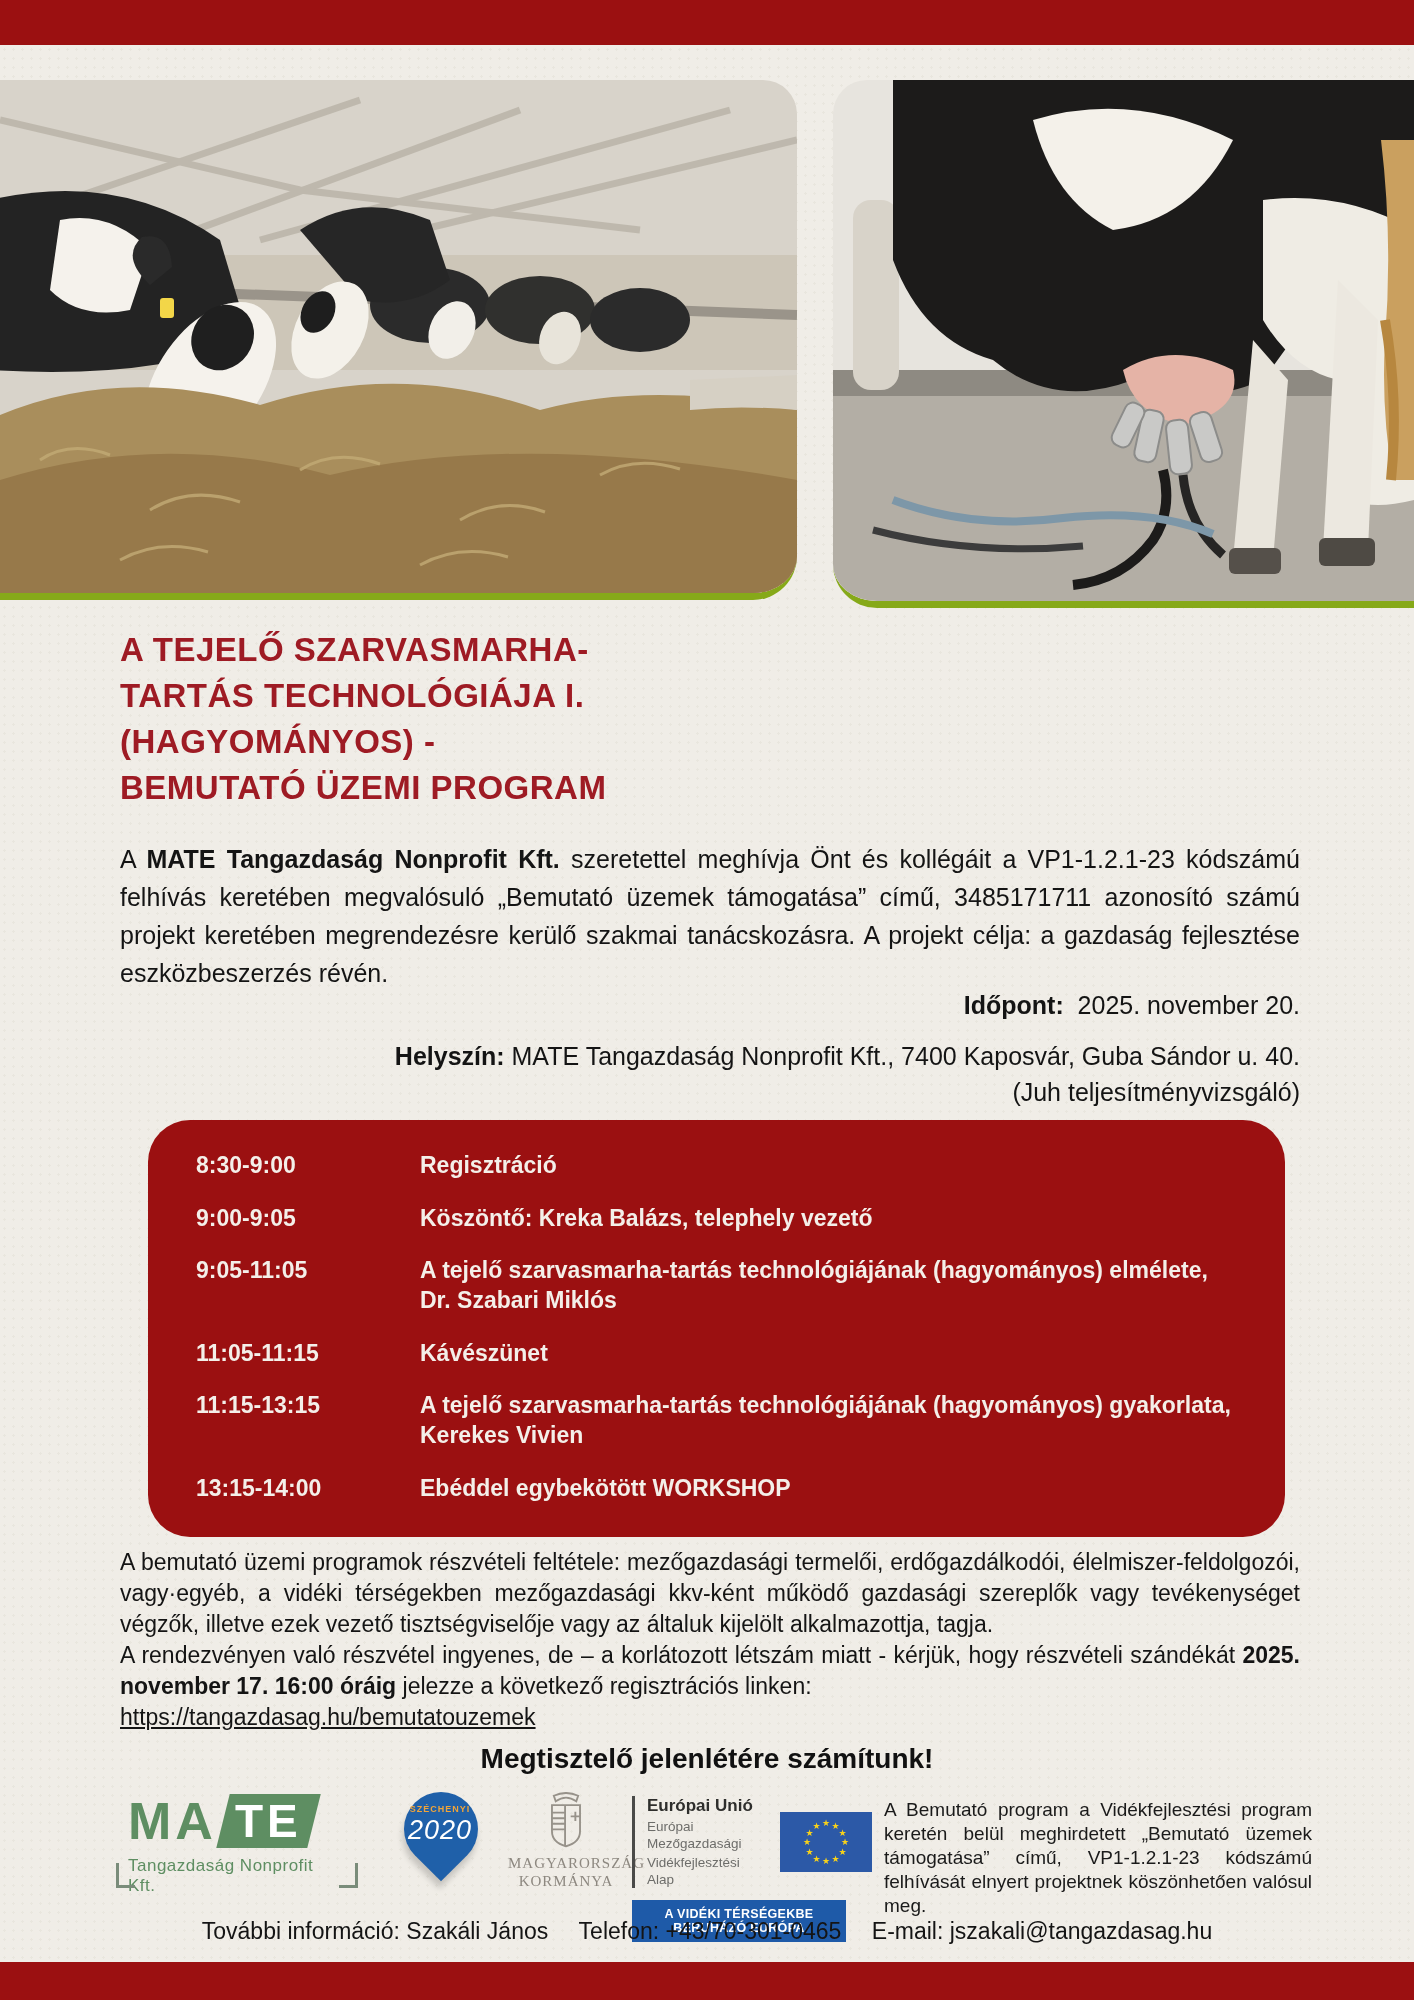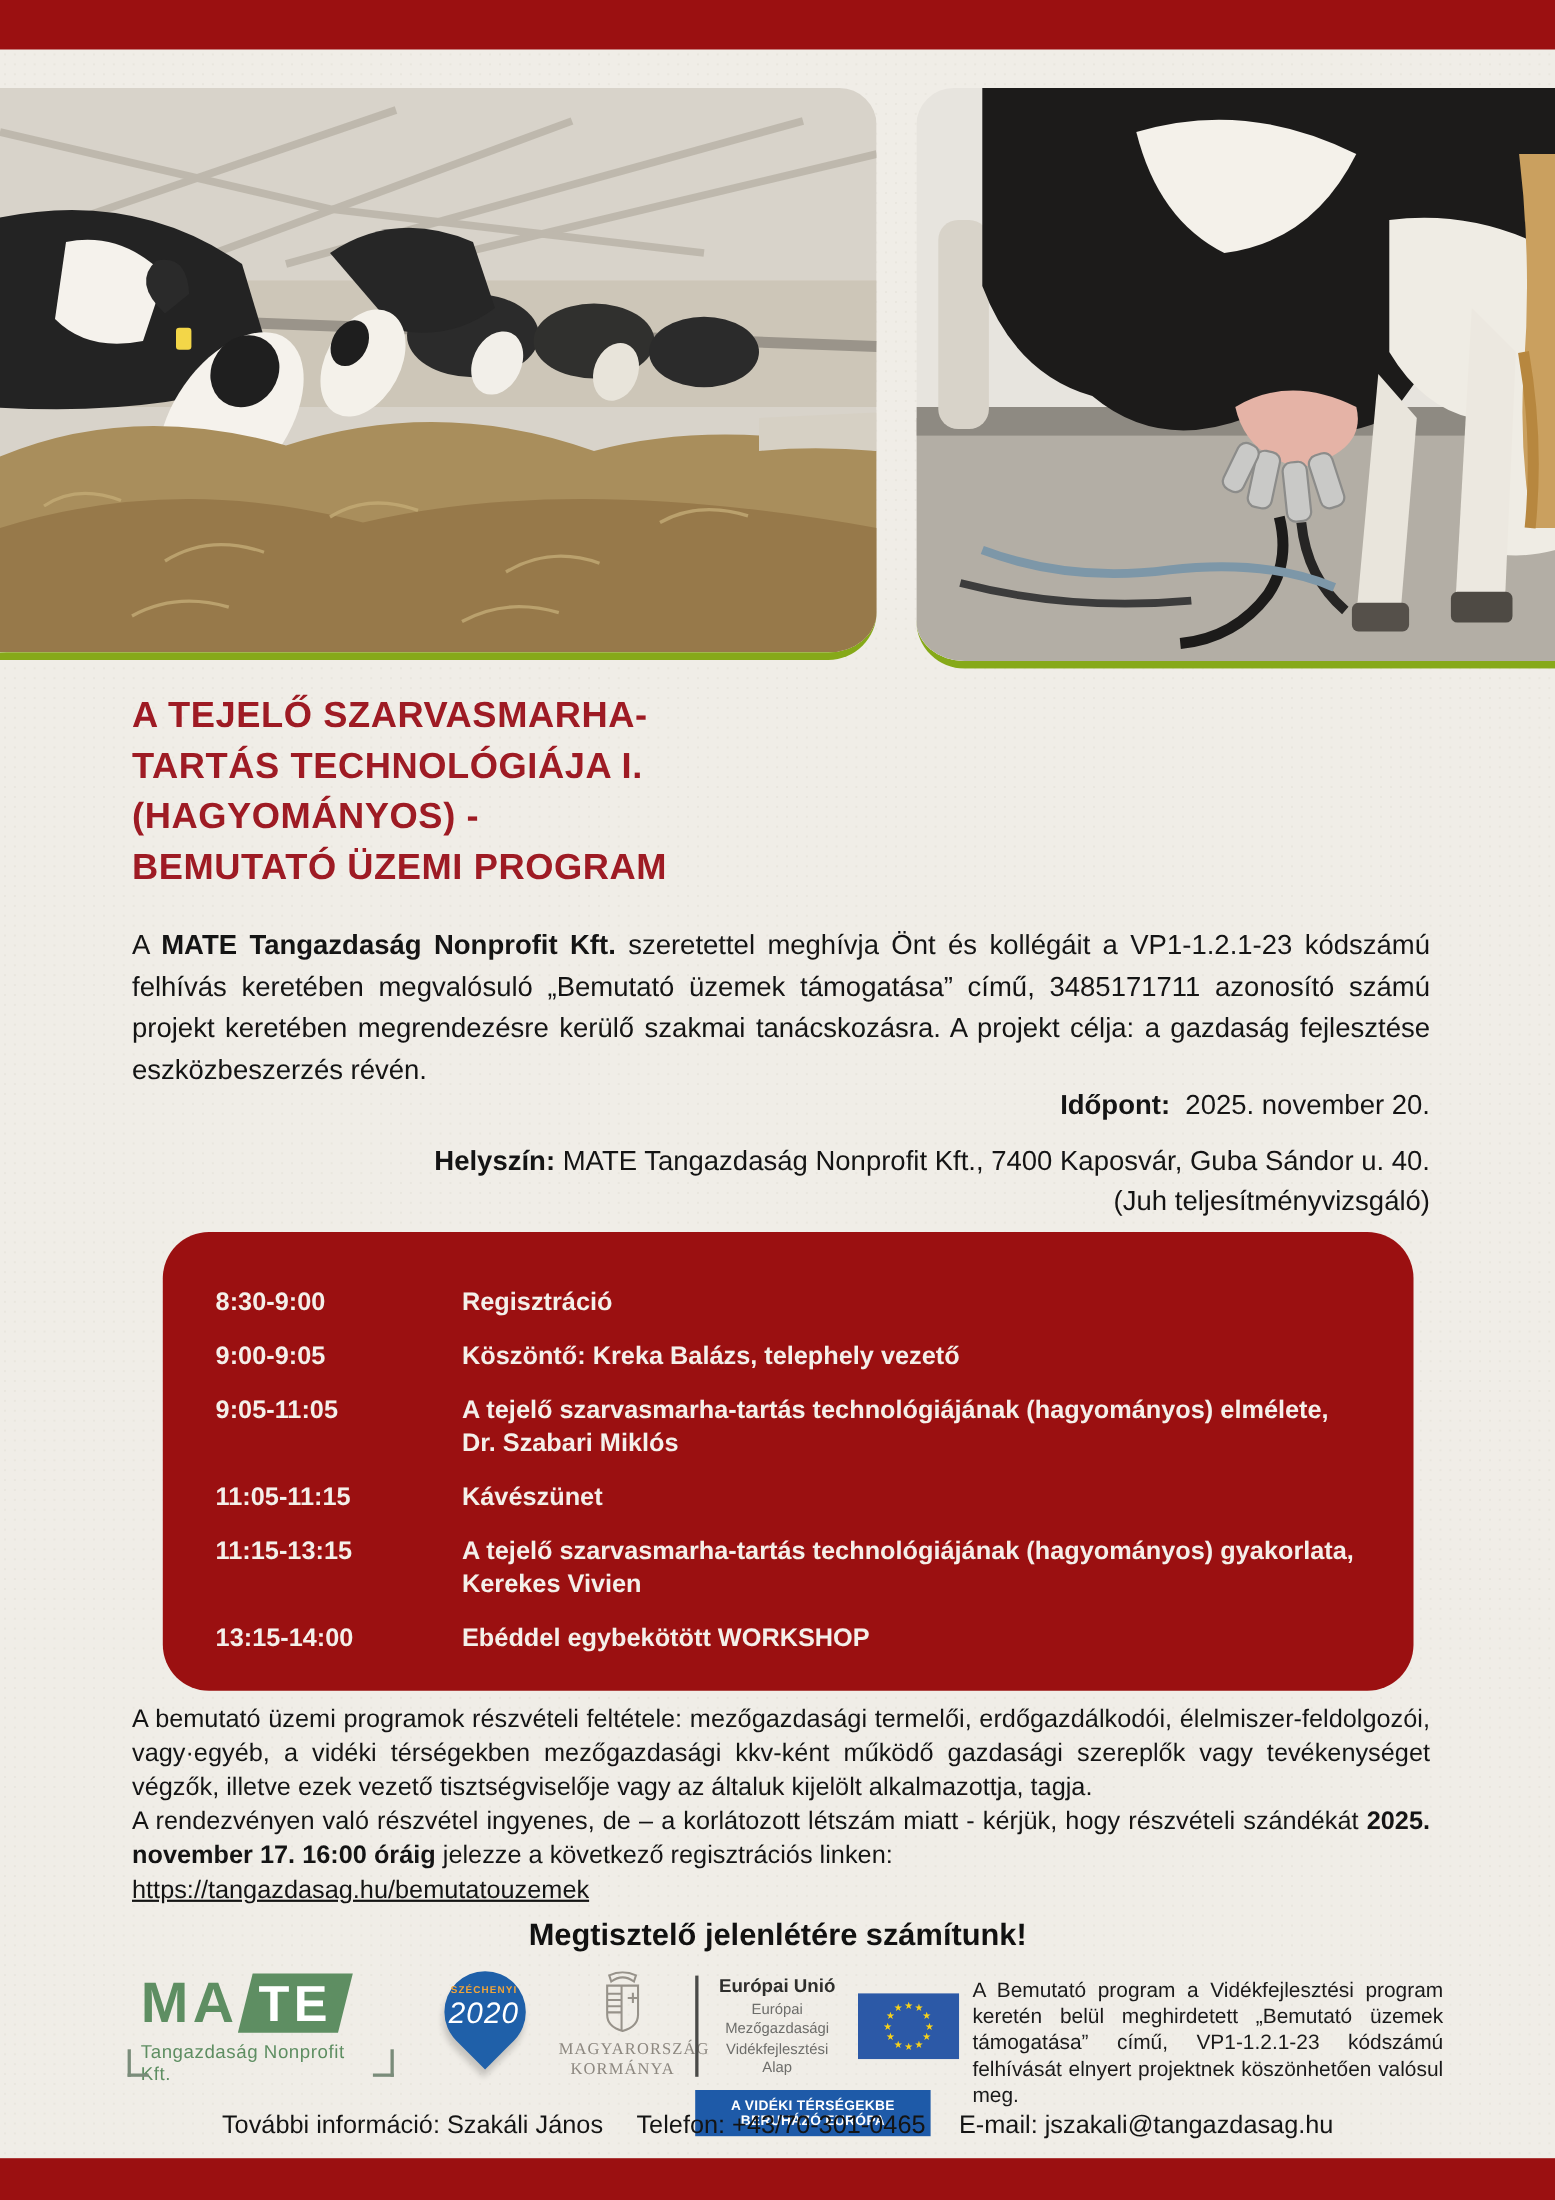--- a/index.html
+++ b/index.html
@@ -34,21 +34,21 @@
   .idopont{top:988px;}
   .helyszin{top:1038px;line-height:36px;}
 
   
   .sched{
     position:absolute;left:148px;top:1120px;width:1137px;height:417px;
     background:#9b1011;border-radius:42px;box-sizing:border-box;
     display:flex;flex-direction:column;justify-content:space-between;
     padding:30px 40px 34px 48px;color:#f4efe9;
   }
-  .sched-row{display:flex;align-items:flex-start;margin-top:18px;}
+  .sched-row{display:flex;align-items:flex-start;}
   .sched-time{width:224px;flex:none;font-weight:bold;font-size:23px;line-height:30px;}
   .sched-desc{flex:1;font-weight:bold;font-size:23px;line-height:30px;}
 
   .small{font-size:23px;line-height:31px;text-align:justify;}
   .conds{top:1547px;}
   .reg{top:1640px;}
   .reg a{color:#141414;text-decoration:underline;}
   .closing{
     position:absolute;left:0;top:1743px;width:1414px;text-align:center;
     font-weight:bold;font-size:28px;color:#111;
@@ -73,21 +73,21 @@
   .pin-top{display:block;color:#f0a43a;font-weight:bold;font-size:9px;letter-spacing:1px;}
   .pin-year{display:block;color:#ffffff;font-size:27px;letter-spacing:1px;margin-top:1px;font-weight:normal;font-style:italic;}
 
   .gov{position:absolute;left:508px;top:1792px;width:116px;text-align:center;}
   .gov svg{display:block;margin:0 auto;}
   .gov-text{margin-top:4px;color:#8d8880;font-family:"Liberation Serif", serif;
     font-size:15px;letter-spacing:1px;line-height:18px;}
 
   .eu{position:absolute;left:632px;top:1796px;width:240px;}
   .eu-top{display:flex;align-items:center;}
-  .eu-left{border-left:3px solid #4a4a48;padding-left:12px;text-align:center;}
+  .eu-left{border-left:3px solid #4a4a48;padding-left:12px;}
   .eu-title{font-weight:bold;font-size:17px;color:#2e2e2c;}
   .eu-sub{font-size:13.5px;color:#6d6d6a;line-height:17px;margin-top:2px;}
   .eu-flag{margin-left:14px;flex:none;}
   .eu-banner{margin-top:12px;background:#1e5aa8;color:#fff;font-weight:bold;font-size:12.5px;
     padding:7px 8px;text-align:center;letter-spacing:.3px;width:214px;box-sizing:border-box;}
 
   .disclaimer{position:absolute;left:884px;top:1798px;width:428px;
     font-size:19px;line-height:24px;color:#1a1a1a;text-align:justify;}
 
   .contact{position:absolute;left:0;top:1918px;width:1414px;text-align:center;

